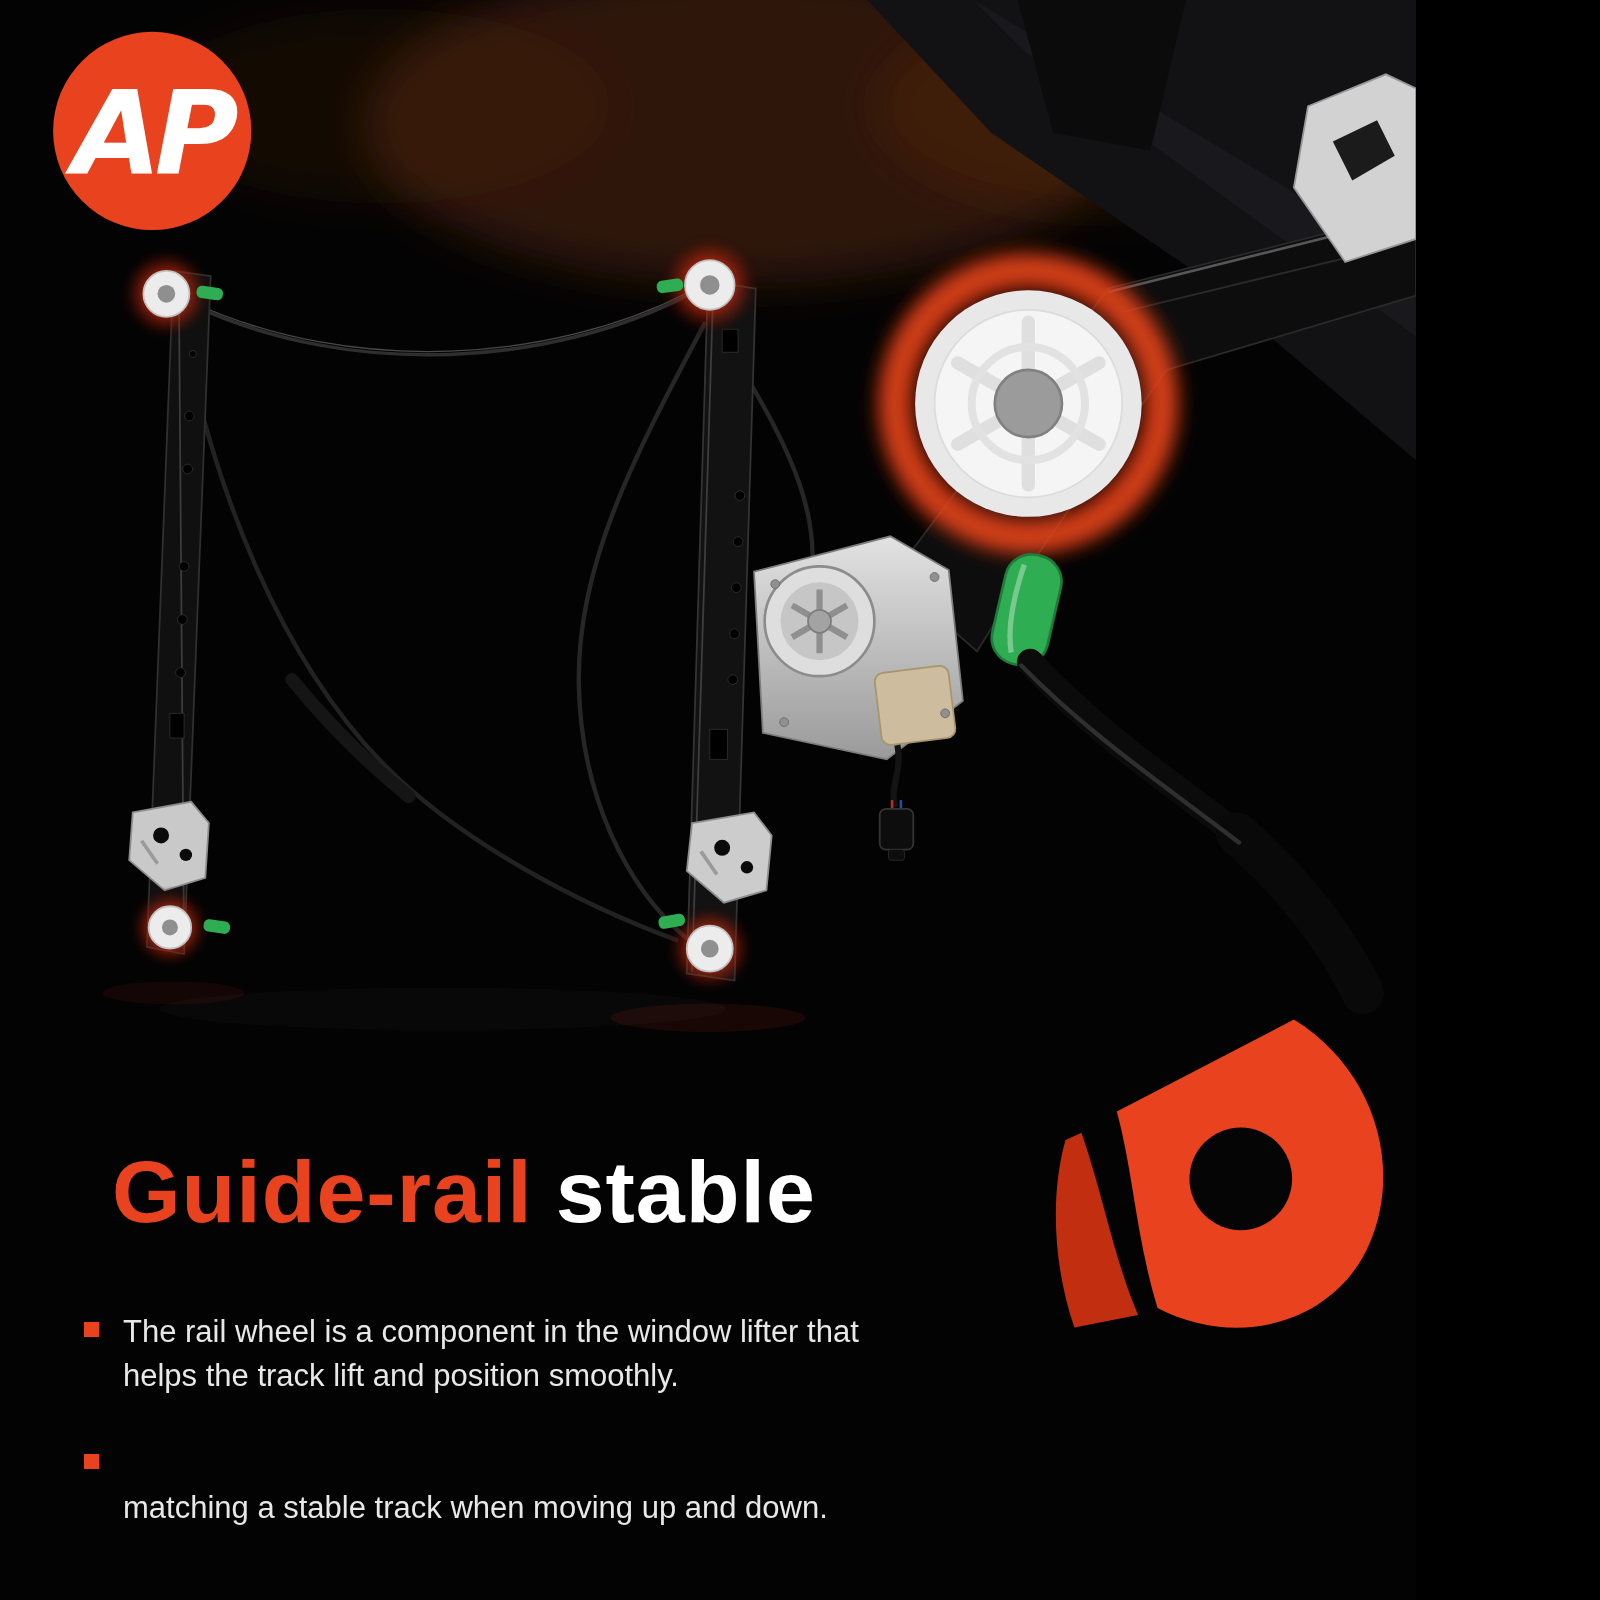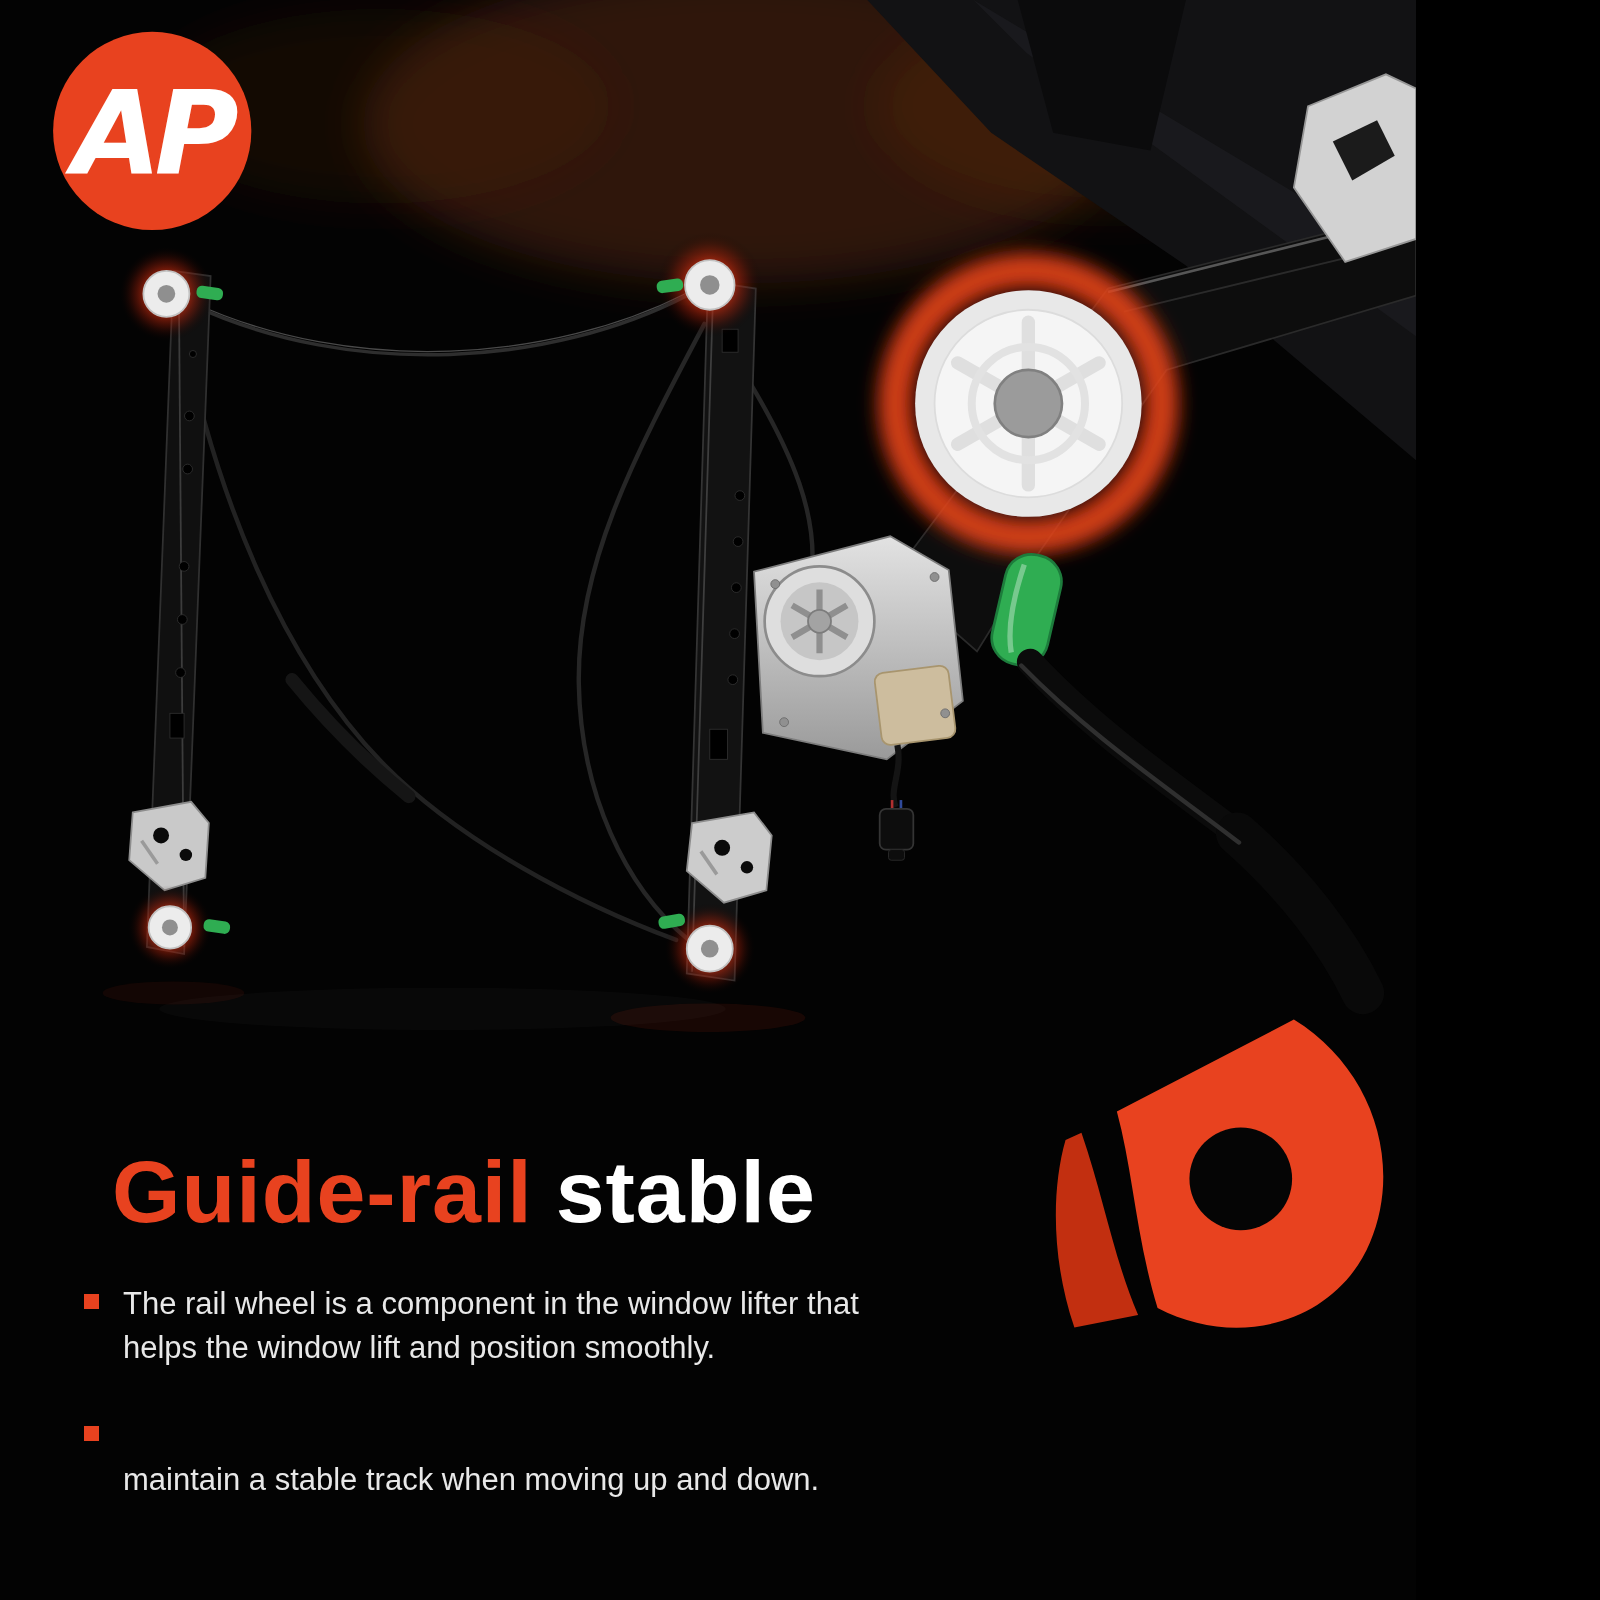--- a/index.html
+++ b/index.html
@@ -8,21 +8,21 @@
     background:#030303;font-family:"Liberation Sans",sans-serif;
   }
   .scene{position:absolute;inset:0;display:block;}
   .copy{position:absolute;left:84px;top:1146px;z-index:5;}
   .copy h1{
     margin:0 0 0 28px;font-size:88px;font-weight:bold;letter-spacing:1px;
     color:#ffffff;line-height:1.05;white-space:nowrap;
   }
   .hl{color:var(--accent,#e8421f);}
   .h-rest{margin-left:0.26em;}
-  .bullets{margin-top:44px;display:flex;flex-direction:column;gap:44px;width:860px;}
+  .bullets{margin-top:72px;display:flex;flex-direction:column;gap:44px;width:860px;}
   .bullet{display:flex;align-items:flex-start;gap:24px;}
   .sq{width:15px;height:15px;flex:none;margin-top:12px;background:var(--accent,#e8421f);}
   .bullet p{margin:0;font-size:31px;line-height:1.42;color:var(--text,#e8e8e8);}
 </style>
 </head>
 <body>
 
 <div class="canvas">
 
   <svg class="scene" viewBox="0 0 1600 1600" aria-hidden="true">
@@ -204,26 +204,26 @@
 
   <div class="copy">
     <h1>
       <span class="hl">Guide-rail</span><span class="h-rest">stable</span>
     </h1>
     <div class="bullets">
       <div class="bullet">
         <span class="sq"></span>
         <p>
           <span>The rail wheel is a component in the window lifter that</span><br>
-          <span>helps the window lift and position smoothly.</span>
+          <span>helps the track lift and position smoothly.</span>
         </p>
       </div>
       <div class="bullet">
         <span class="sq"></span>
         <p>
           <br>
-          <span>maintain a stable track when moving up and down.</span>
+          <span>matching a stable track when moving up and down.</span>
         </p>
       </div>
     </div>
   </div>
 
 </div>
 
 </body></html>

